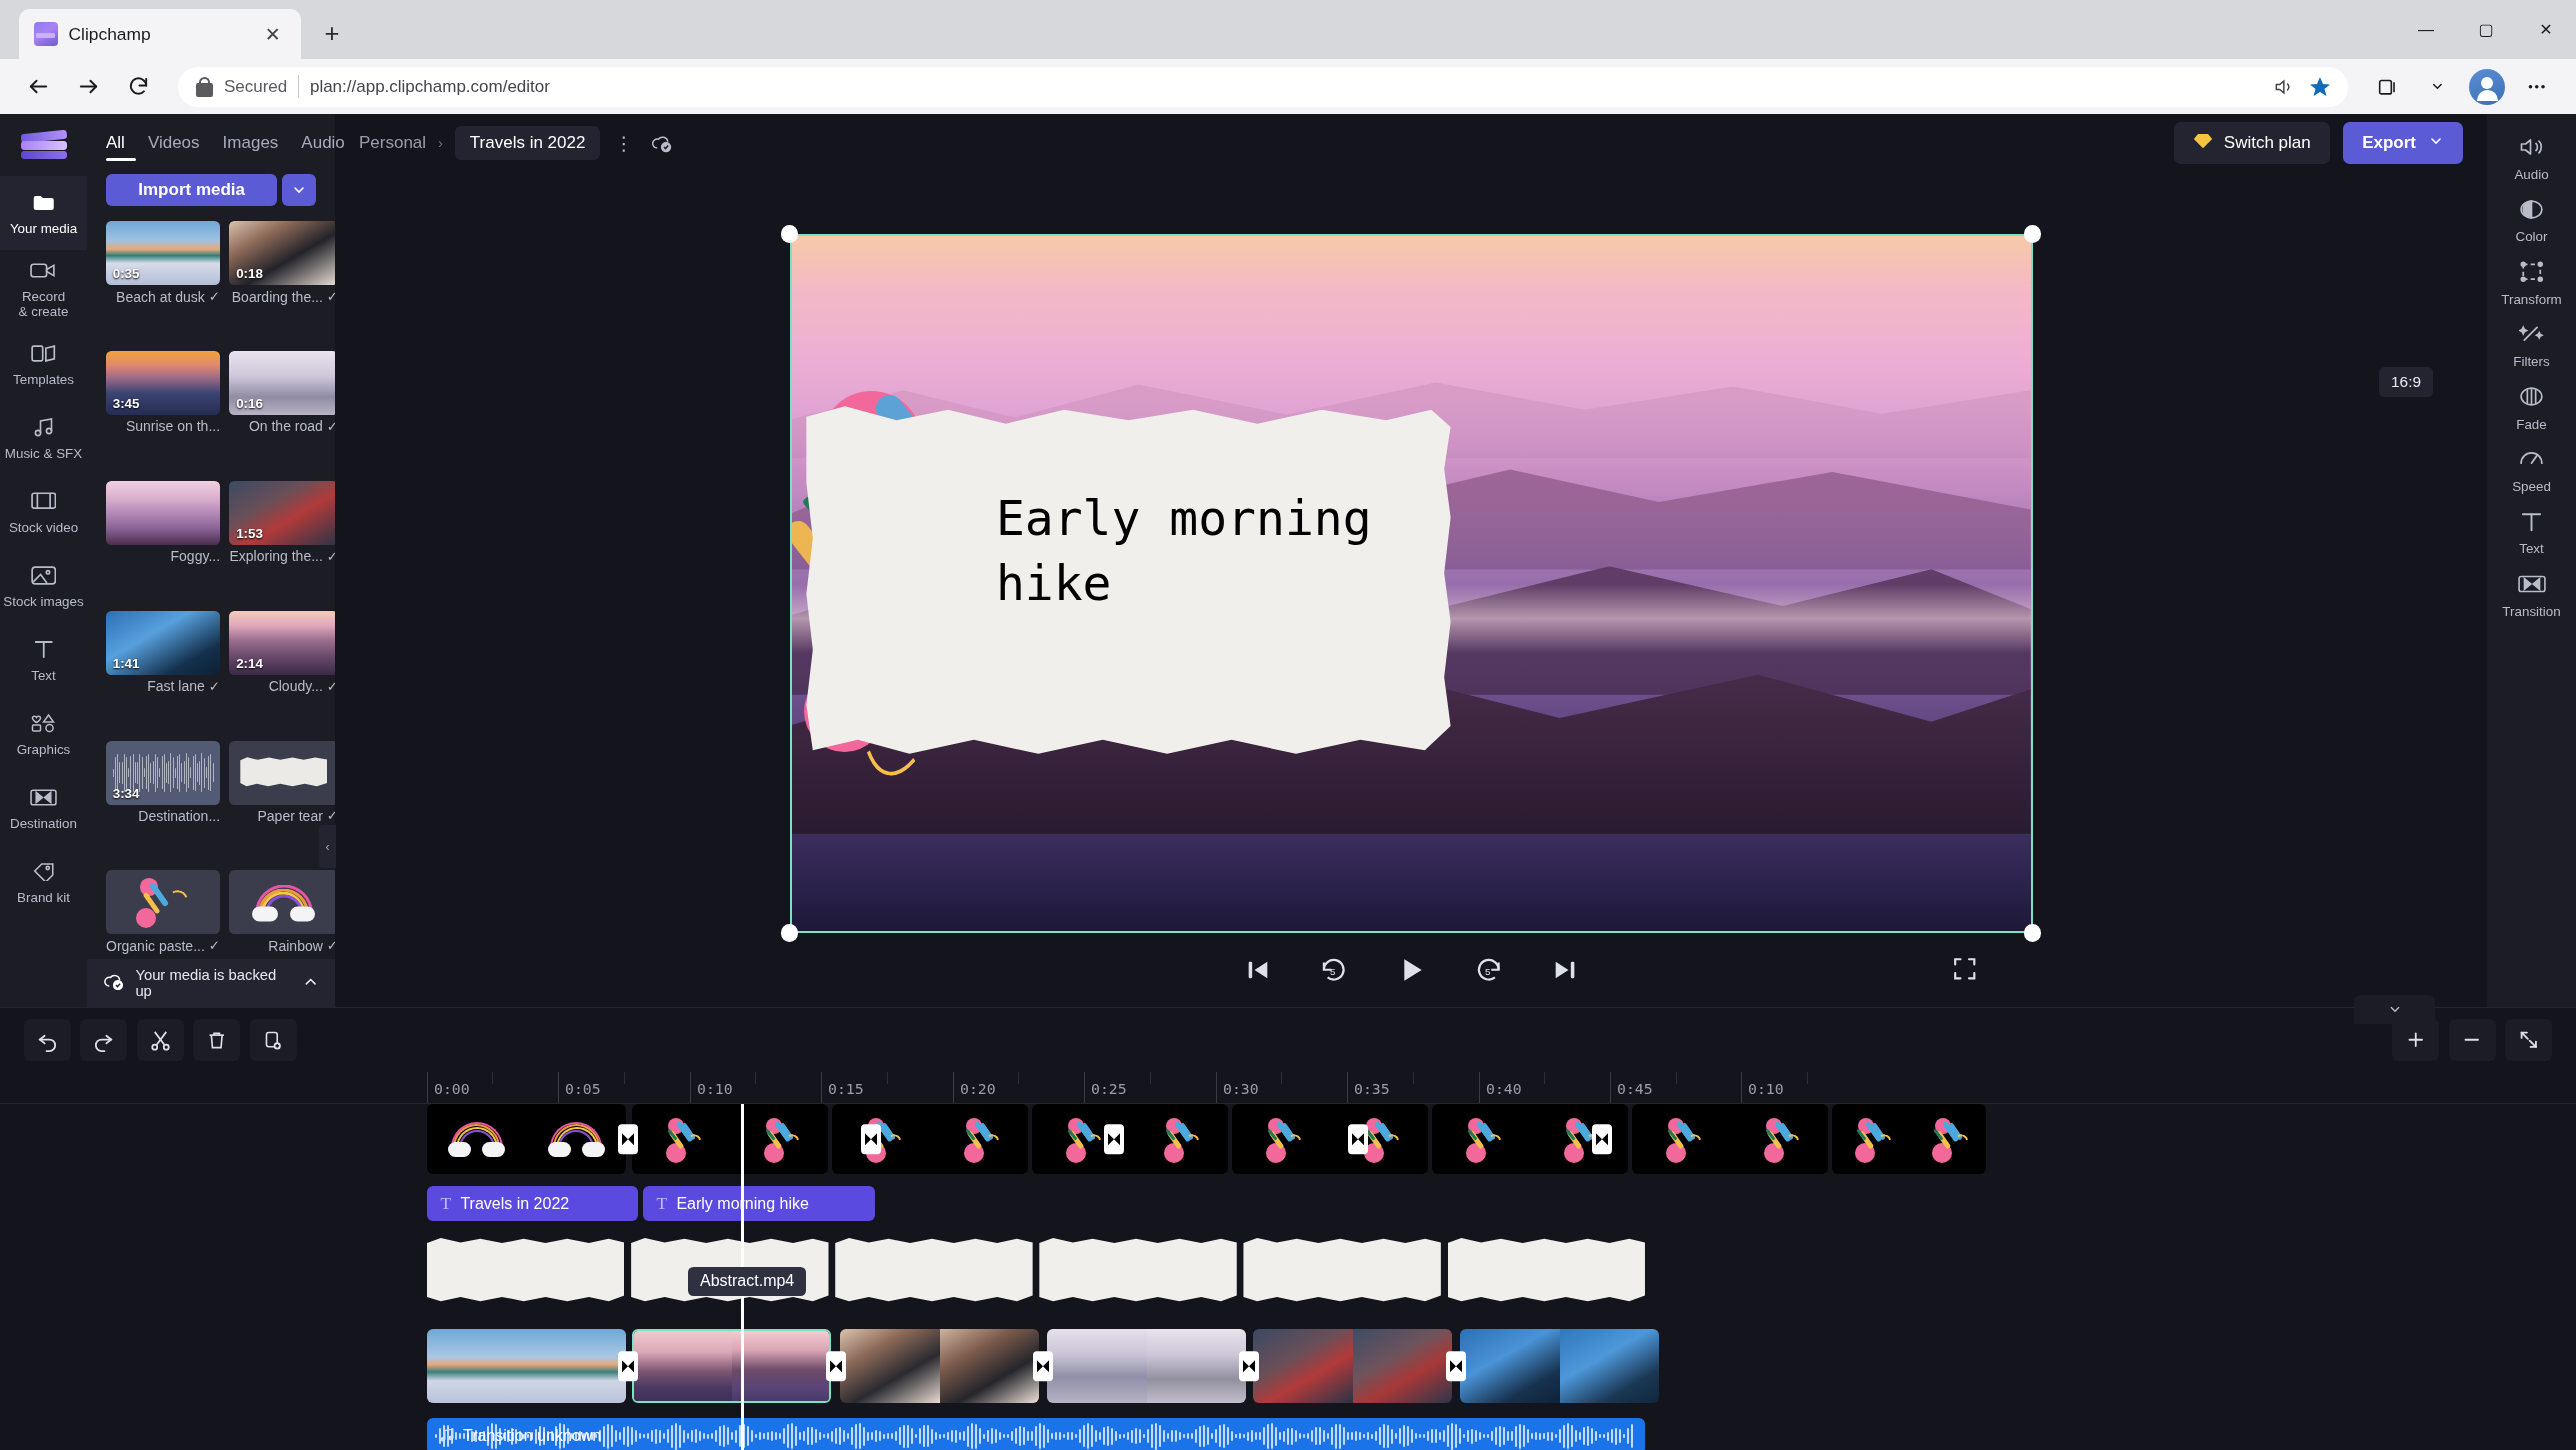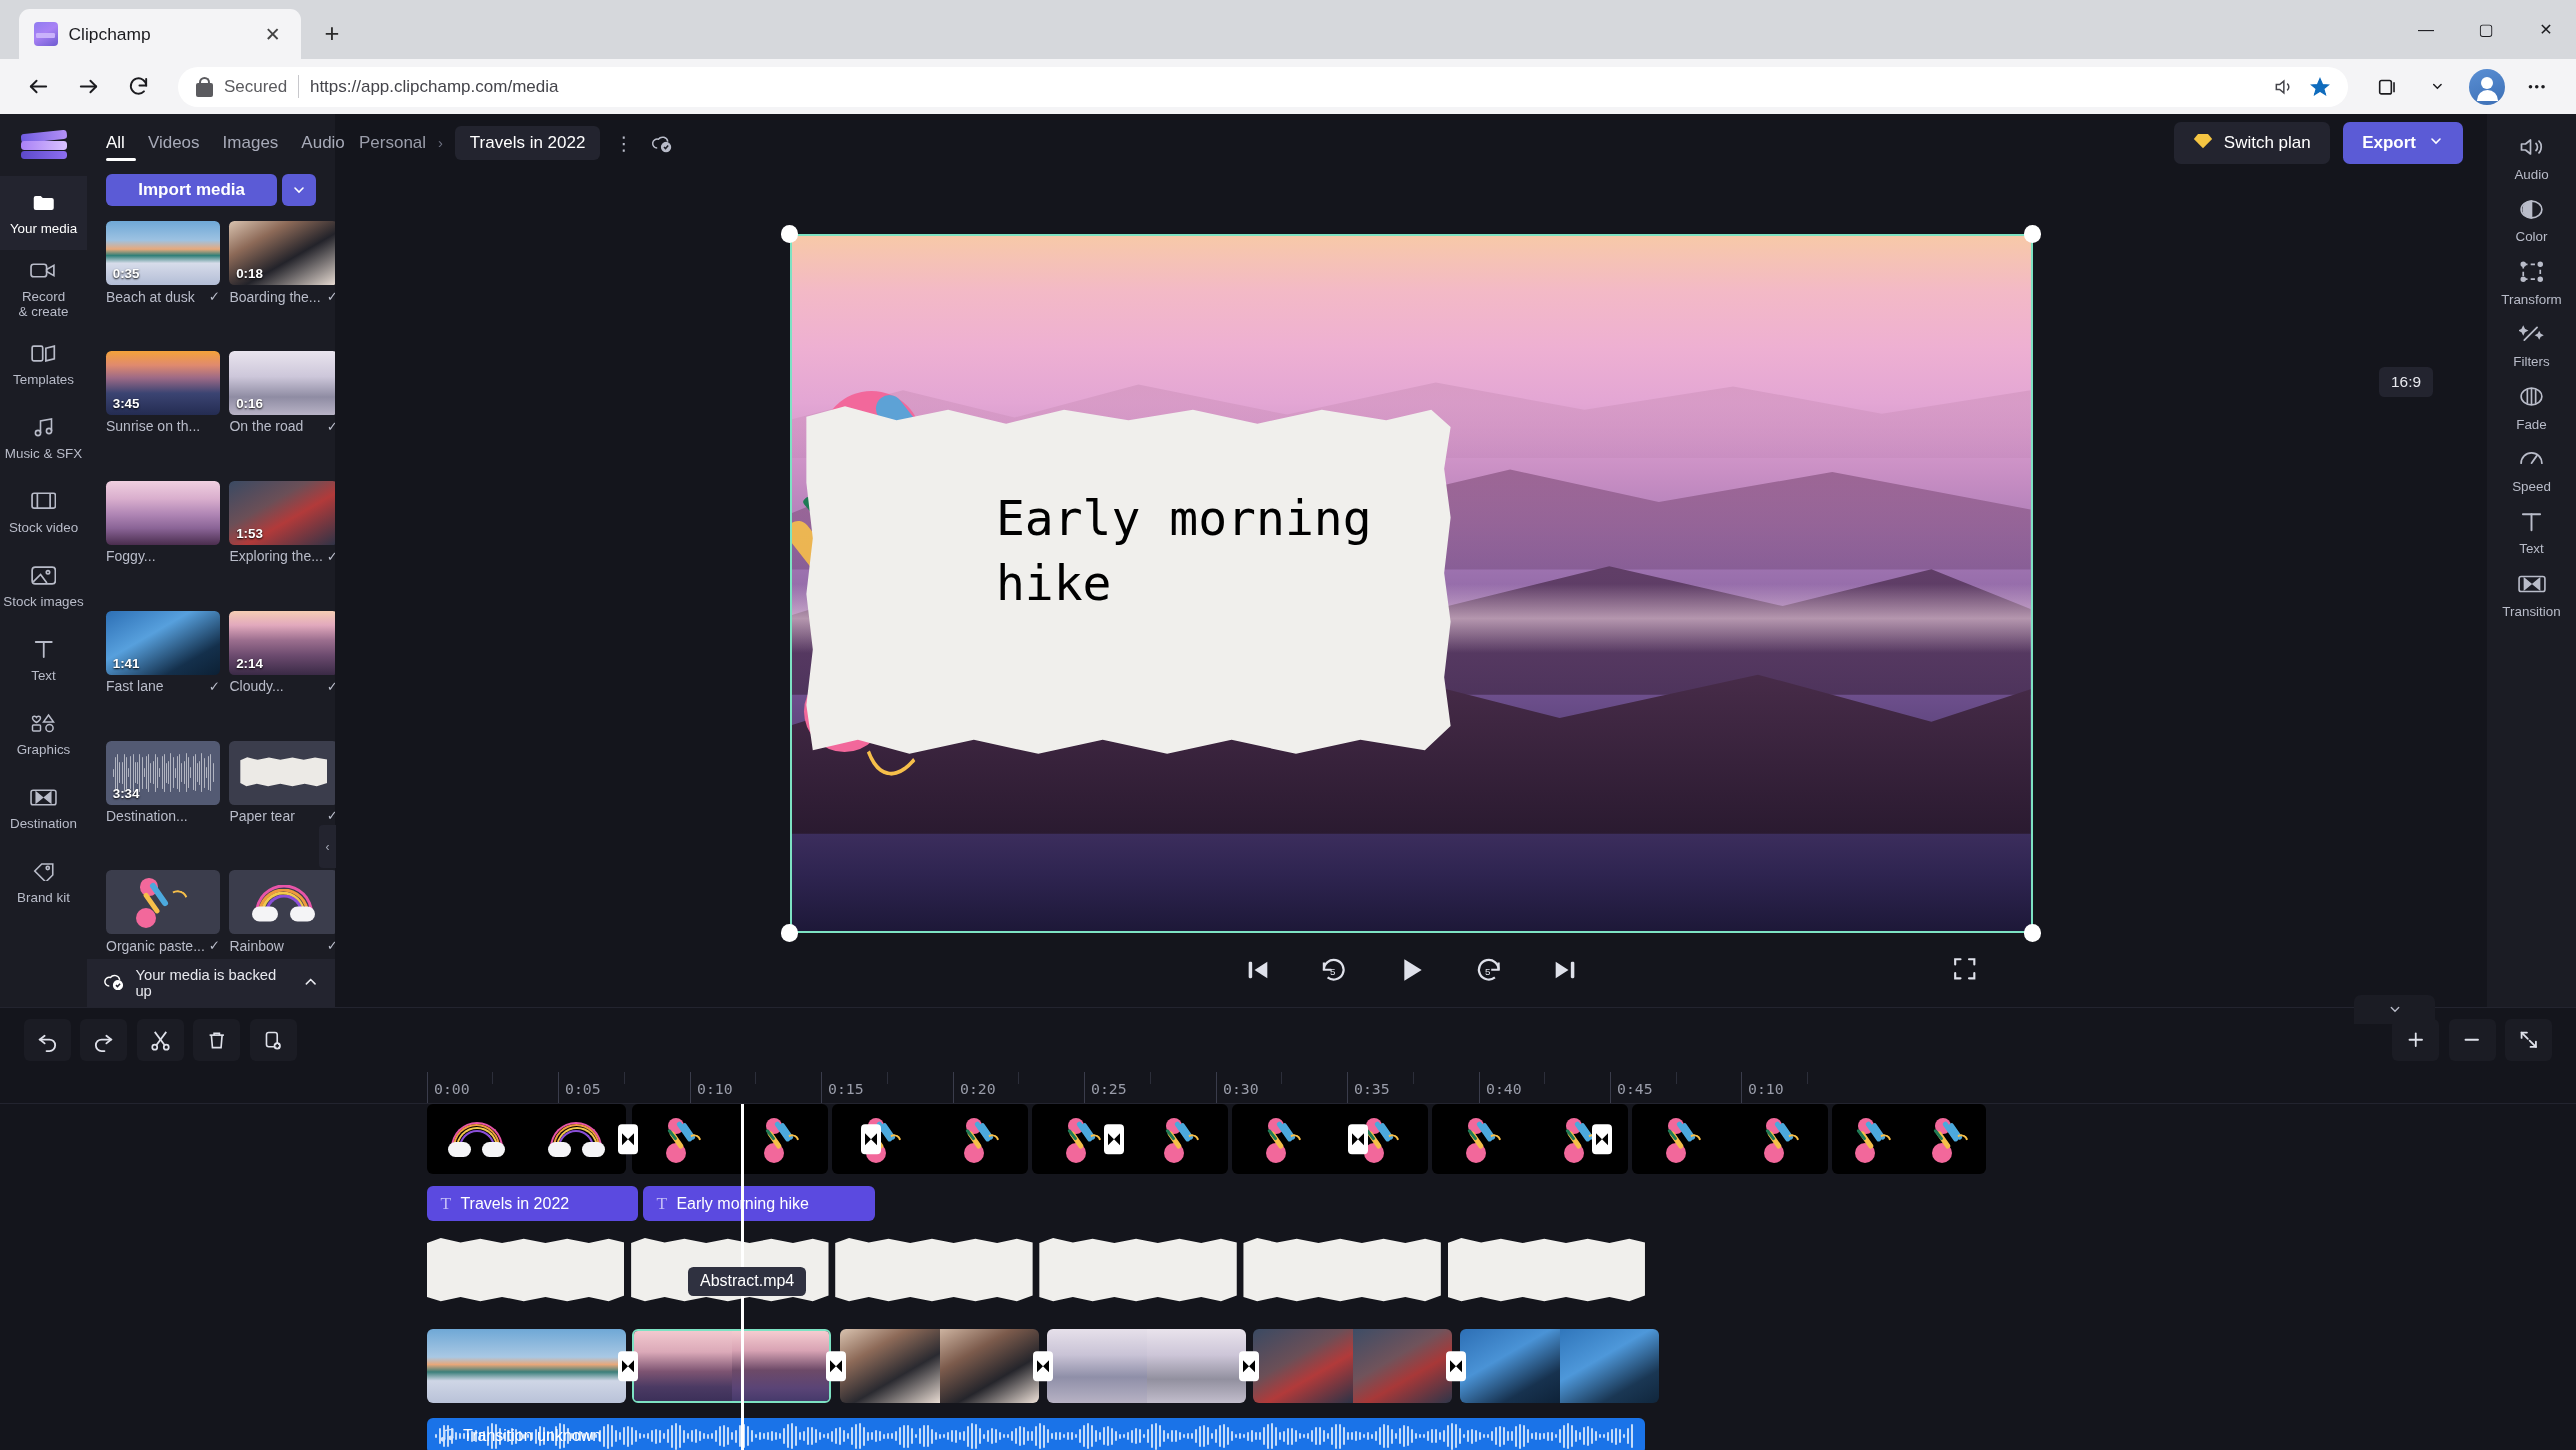--- a/index.html
+++ b/index.html
@@ -60,21 +60,21 @@
   .mtab.active:after { content:""; position:absolute; left:0; bottom:0; width:29.5px; height:3.4px; background:#fff; border-radius:2px; }
   .importrow { display:flex; gap:4.7px; padding:13.4px 19px 9.4px 19px; }
   .import-btn { flex:1; height:32px; background:#5b5bd6; border-radius:6px; color:#fff; font-size:17px; font-weight:bold;
                 display:flex; align-items:center; justify-content:center; }
   .import-caret { width:34px; height:32px; background:#5b5bd6; border-radius:6px; display:flex; align-items:center; justify-content:center; color:#fff; }
   .grid { display:grid; grid-template-columns:1fr 1fr; gap:6.7px 9.4px; padding:5.4px 19px 13.4px 19px; overflow:hidden; flex:1; }
   .mcell { display:flex; flex-direction:column; gap:3.4px; }
   .mthumb { width:100%; height:64px; border-radius:5.4px; overflow:hidden; position:relative; background:#2c2e3a; }
   .mdur { position:absolute; left:6.7px; bottom:4px; color:#fff; font-size:13.4px; font-weight:bold; text-shadow:0 0.7px 2px #000; }
   .mmeta { display:flex; align-items:center; gap:4px; }
-  .mname { font-size:14px; color:#b9bcc9; white-space:nowrap; overflow:hidden; flex:1; }
+  .mname { font-size:14px; color:#b9bcc9; white-space:nowrap; overflow:hidden; flex:1;text-align:right; }
   .mcheck { color:#b9bcc9; font-size:13.4px; }
   .backup { position:absolute; left:0; bottom:0; width:248px; height:48px; background:#23242f; display:flex; align-items:center;
             padding:0 16px; gap:9.4px; color:#e8e9ef; font-size:14.8px; }
   .backup .chev { margin-left:auto; }
   .panel-collapse { position:absolute; right:-1.3px; top:711px; width:17.4px; height:43px; background:#23242f; border-radius:4px 0 0 4px;
                     display:flex; align-items:center; justify-content:center; color:#a7aab8; font-size:12px; }
 
   
   .center { flex:1; display:flex; flex-direction:column; min-width:0; background:#14151c; }
   .topbar { height:58px; display:flex; align-items:center; padding:0 24px; gap:12px; }
@@ -216,21 +216,21 @@
           <polyline points="20,4 20,11 13,11"></polyline>
         </svg>
     </div>
     <div class="omnibox">
       <div class="lock">
           <span class="shackle"></span>
           <span class="body"></span>
         </div>
       <div class="secure-label">Secured</div>
       <div class="omnibox-sep"></div>
-      <div class="url">https://app.clipchamp.com/media</div>
+      <div class="url">plan://app.clipchamp.com/editor</div>
       <div class="omni-right">
         <div class="oicon">
           <svg width="20" height="20" viewBox="0 0 24 24" fill="none" stroke="currentColor" stroke-width="1.8">
               <path d="M4 9v6h4l5 4V5L8 9H4z"></path>
               <path d="M17 8a5 5 0 0 1 0 8"></path>
             </svg>
         </div>
         <div class="oicon">
           <svg width="20" height="20" viewBox="0 0 24 24" fill="#0f6cbd" stroke="#0f6cbd" stroke-width="1.5">
               <polygon points="12,2 15,9 22,9.5 16.5,14 18.5,21 12,17 5.5,21 7.5,14 2,9.5 9,9"></polygon>

